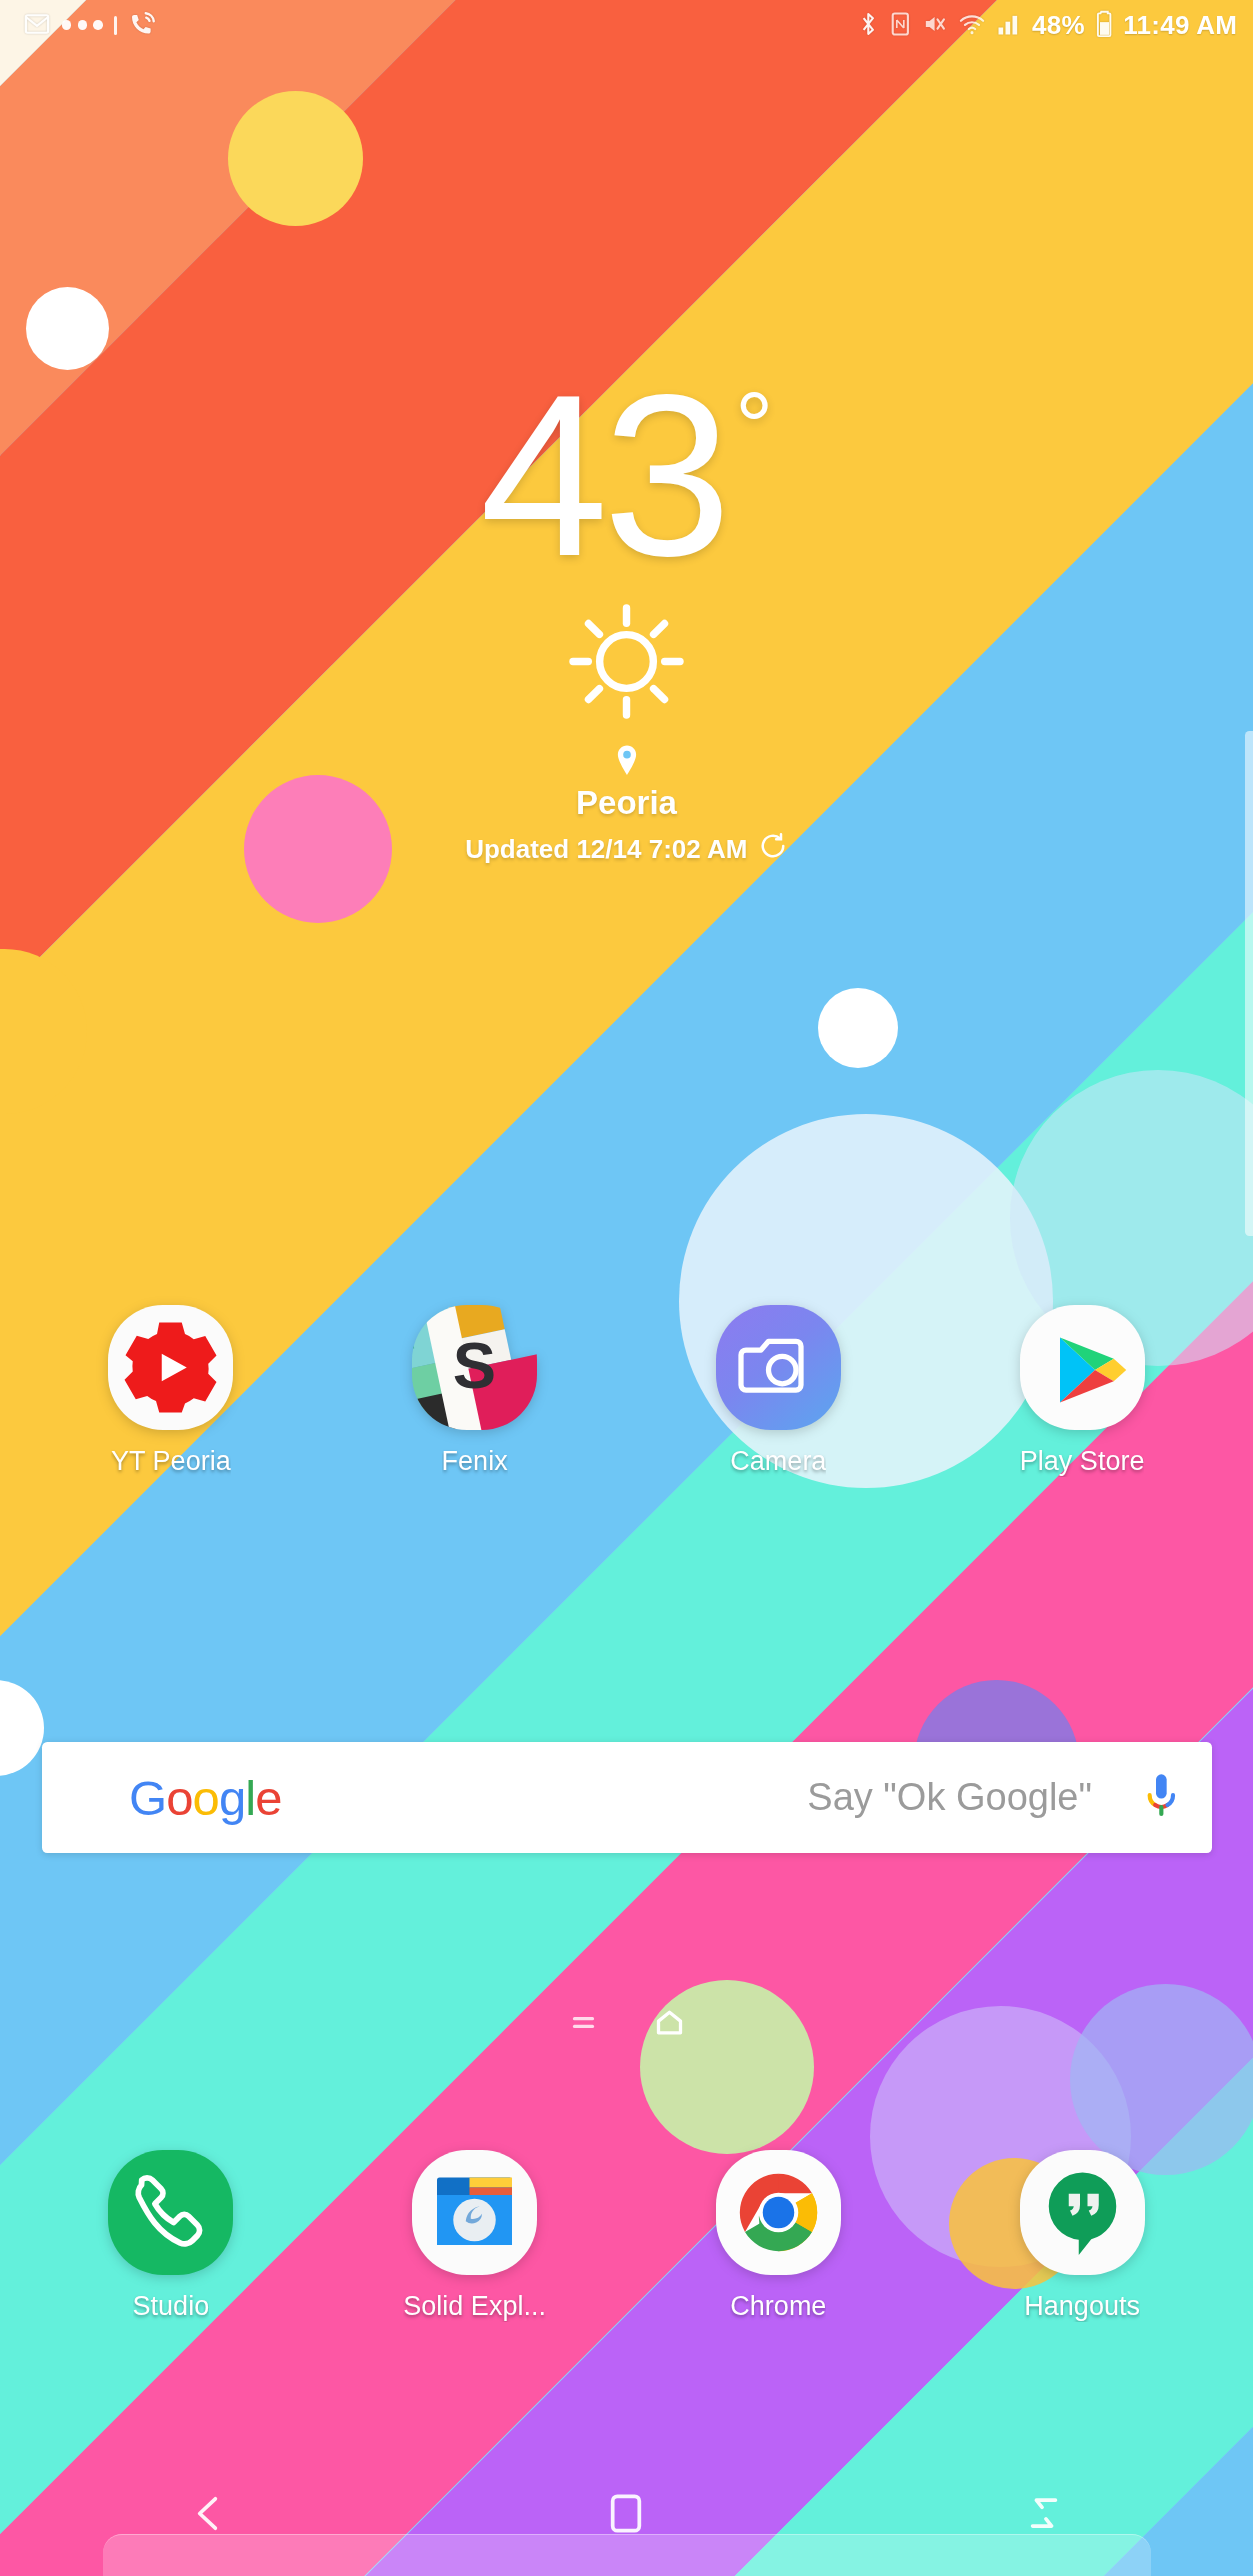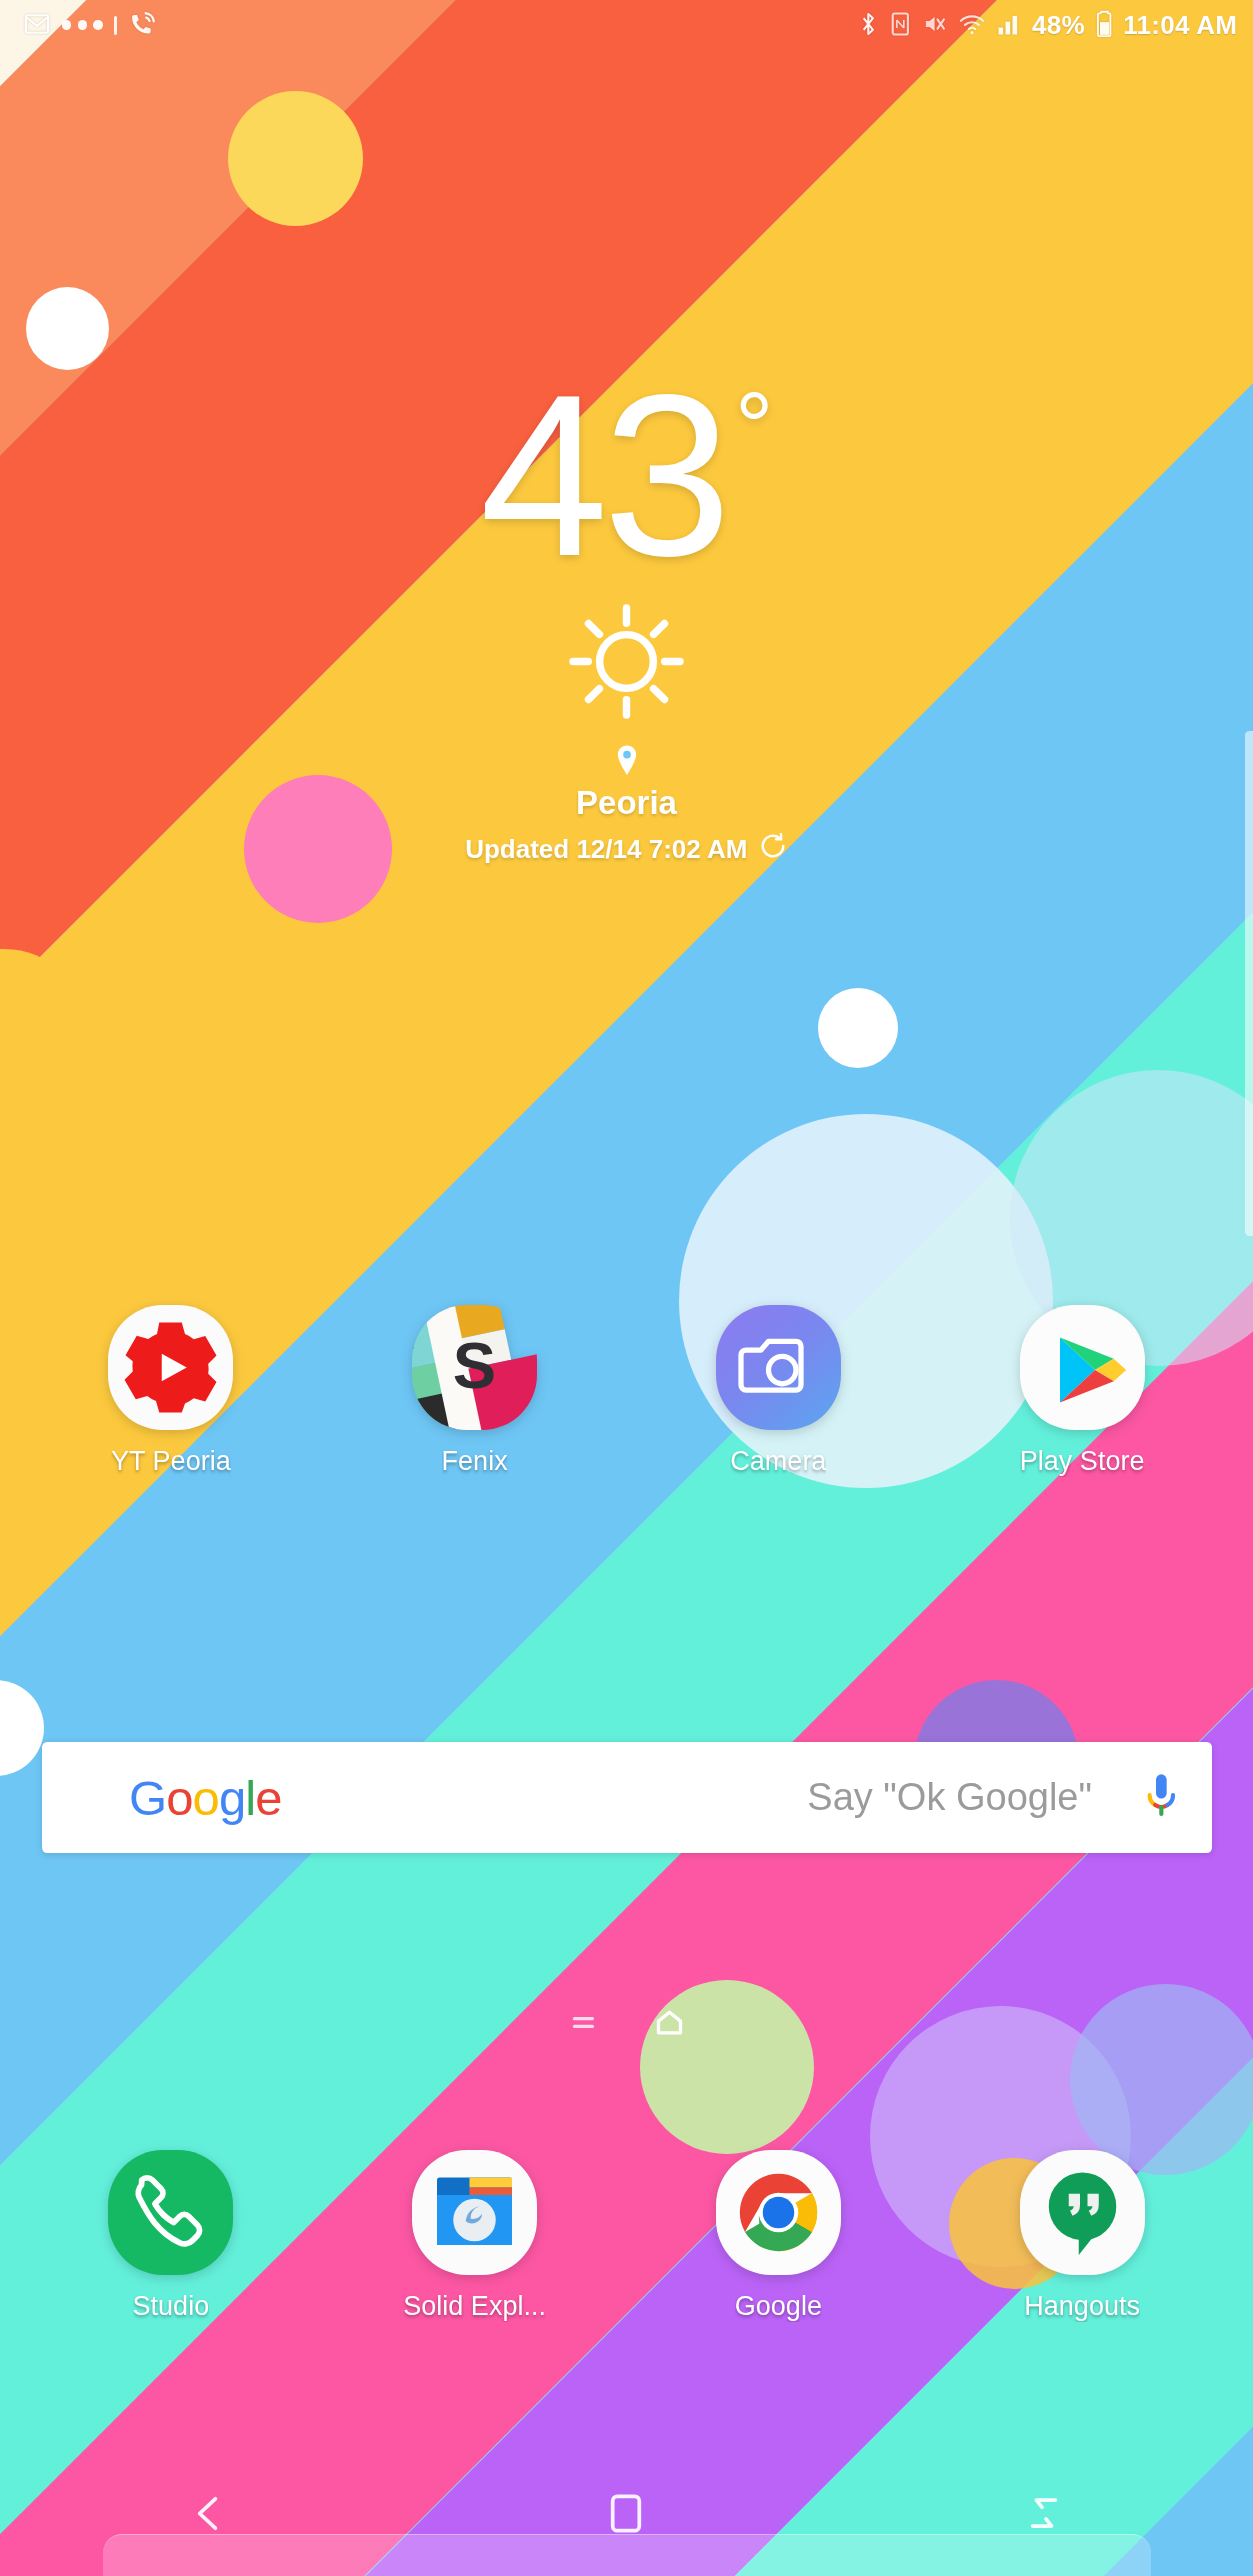--- a/index.html
+++ b/index.html
@@ -234,21 +234,21 @@
           <rect x="14" y="5" width="4" height="16"></rect>
         </svg>
       </span>
       <span class="sb-text">48%</span>
       <span class="sb-icon">
         <svg width="19" height="30" viewBox="0 0 14 24" fill="none">
           <path d="M4.4 2.2h5.2V3.5h1.2a.9.9 0 0 1 .9.9v16.4a.9.9 0 0 1-.9.9H2.6a.9.9 0 0 1-.9-.9V4.4a.9.9 0 0 1 .9-.9h1.2z" stroke="#fff" stroke-width="1.5"></path>
           <path d="M3.4 10.5h7.2v10.2H3.4z" fill="#fff"></path>
         </svg>
       </span>
-      <span class="sb-text">11:04 AM</span>
+      <span class="sb-text">11:49 AM</span>
     </div>
   </div>
 
   <div id="weather">
     <div class="temp-row">
       <span class="temp-val">43</span>
       <span class="temp-deg">°</span>
     </div>
 
     <div class="sun-wrap">
@@ -424,21 +424,21 @@
             <path d="M26.8,-15.5 A31,31 0 0 1 0,31 L13.4,7.7 A15.5,15.5 0 0 0 13.4,-7.7 Z" fill="#fbbc05" transform="rotate(0)"></path>
             <path d="M0,31 A31,31 0 0 1 -13.4,-7.7 L0,15.5 A15.5,15.5 0 0 0 13.4,7.7 Z" fill="#34a853"></path>
             <path d="M0,-31 A31,31 0 0 0 -26.8,15.5 L-13.4,-7.7 A15.5,15.5 0 0 1 0,-15.5 Z" fill="#ea4335"></path>
             <path d="M-26.8,15.5 A31,31 0 0 0 26.8,15.5 L13.4,7.7 A15.5,15.5 0 0 1 -13.4,7.7 Z" fill="#34a853"></path>
             <path d="M26.8,-15.5 A31,31 0 0 1 26.8,15.5 L13.4,7.7 A15.5,15.5 0 0 0 13.4,-7.7 Z" fill="#fbbc05"></path>
             <circle r="15.8" fill="#fff"></circle>
             <circle r="12.6" fill="#1a73e8"></circle>
           </g>
         </svg>
       </div>
-      <div class="app-label">Google</div>
+      <div class="app-label">Chrome</div>
     </div>
 
     <div class="app">
       <div class="app-icon">
         <div class="squircle" style="background:#fbfbfb;"></div>
         <svg width="125" height="125" viewBox="0 0 100 100" style="position:absolute;inset:0;">
           <path d="M50 18 a27 27 0 0 0 -27 27 a27 27 0 0 0 24 26.8 V84 l10 -12.6 a27 27 0 0 0 20 -26.4 a27 27 0 0 0 -27 -27 z" fill="#0f9d58"></path>
           <g fill="#eef2ef">
             <path d="M39 35 h9 v9 a9 9 0 0 1 -6 8.6 l-2 -4.2 a4 4 0 0 0 3 -3.4 h-4 z"></path>
             <path d="M54 35 h9 v9 a9 9 0 0 1 -6 8.6 l-2 -4.2 a4 4 0 0 0 3 -3.4 h-4 z"></path>

